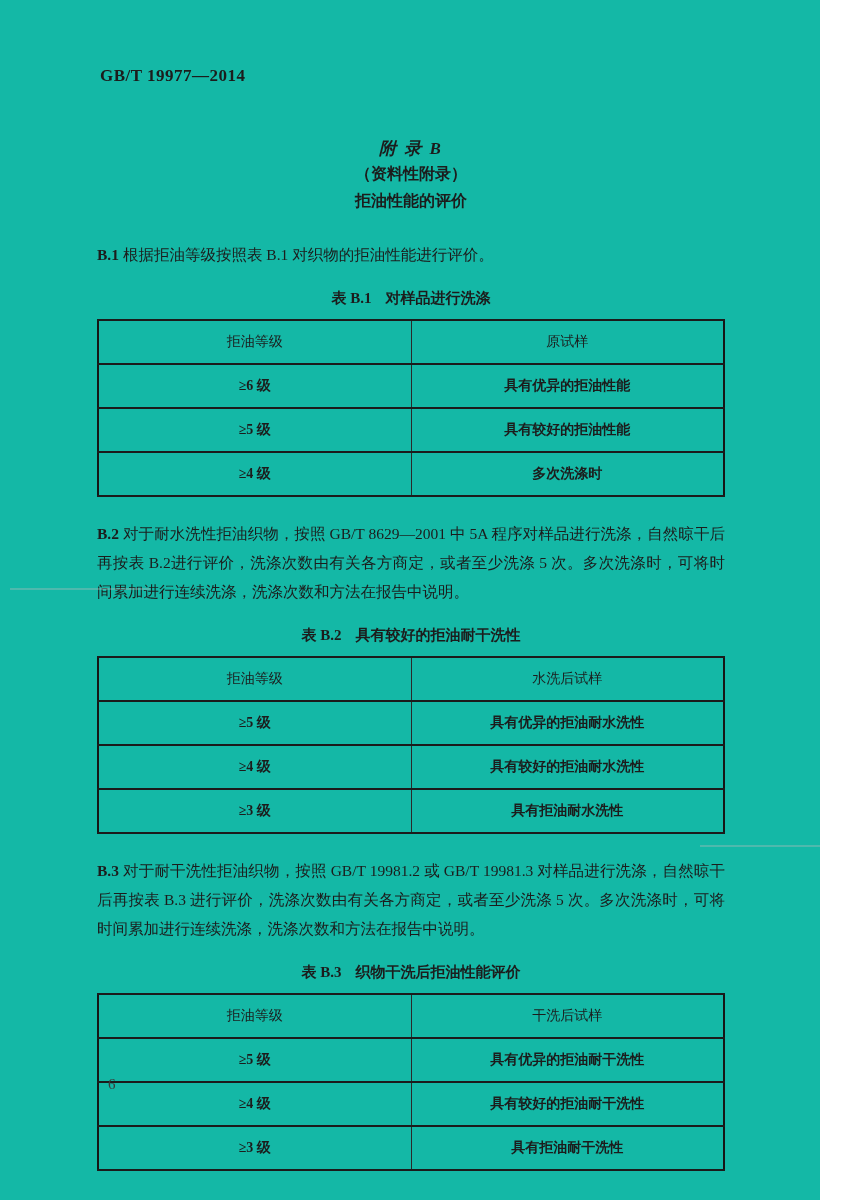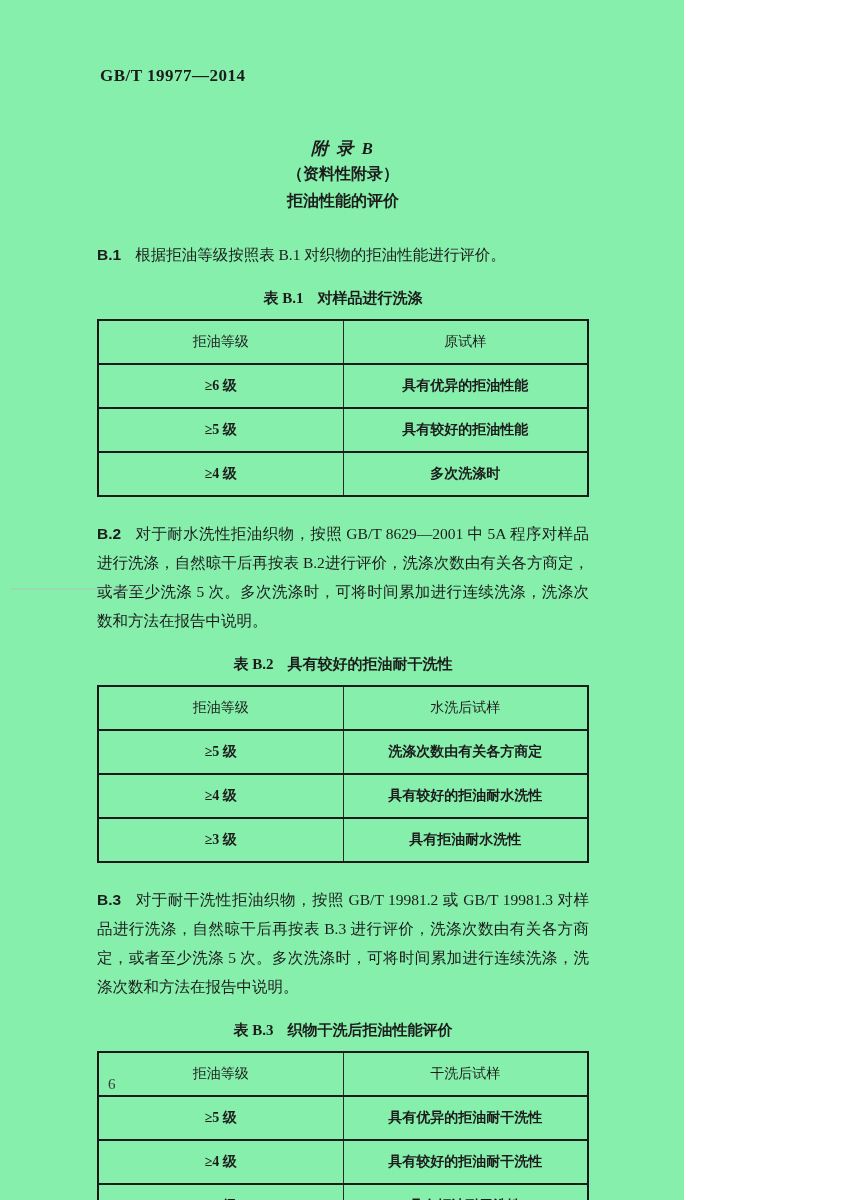--- a/index.html
+++ b/index.html
@@ -9,23 +9,23 @@
     background: #ffffff;
   }
 
   body {
     font-family: "Liberation Serif", "DejaVu Serif", serif;
     color: #1c1c1c;
   }
 
   .page {
     position: relative;
-    width: 684px;
+    width: 820px;
     height: 1200px;
-    background: #86efac;
+    background: #14b8a6;
     overflow: hidden;
   }
 
   .content {
     padding: 0 95px 0 97px;
   }
 
   
   .std-header {
     padding-top: 66px;
@@ -60,22 +60,22 @@
 
   
   .clause {
     font-size: 15.5px;
     line-height: 29px;
     text-align: justify;
     text-justify: inter-ideograph;
   }
   .clause-number {
     font-weight: bold;
-    margin-right: 14px;
-    font-family: Liberation Sans, sans-serif;
+    margin-right: 4px;
+    font-family: Liberation Serif, serif;
   }
   .clause-b1 { margin-top: 26px; }
   .clause-b2 { margin-top: 22px; }
   .clause-b3 { margin-top: 22px; }
 
   
   .table-caption {
     margin-top: 20px;
     text-align: center;
     font-weight: bold;
@@ -185,21 +185,21 @@
     <table class="eval-table">
       <thead>
         <tr>
           <th>拒油等级</th>
           <th>水洗后试样</th>
         </tr>
       </thead>
       <tbody>
         <tr>
           <td>≥5 级</td>
-          <td>洗涤次数由有关各方商定</td>
+          <td>具有优异的拒油耐水洗性</td>
         </tr>
         <tr>
           <td>≥4 级</td>
           <td>具有较好的拒油耐水洗性</td>
         </tr>
         <tr>
           <td>≥3 级</td>
           <td>具有拒油耐水洗性</td>
         </tr>
       </tbody>

